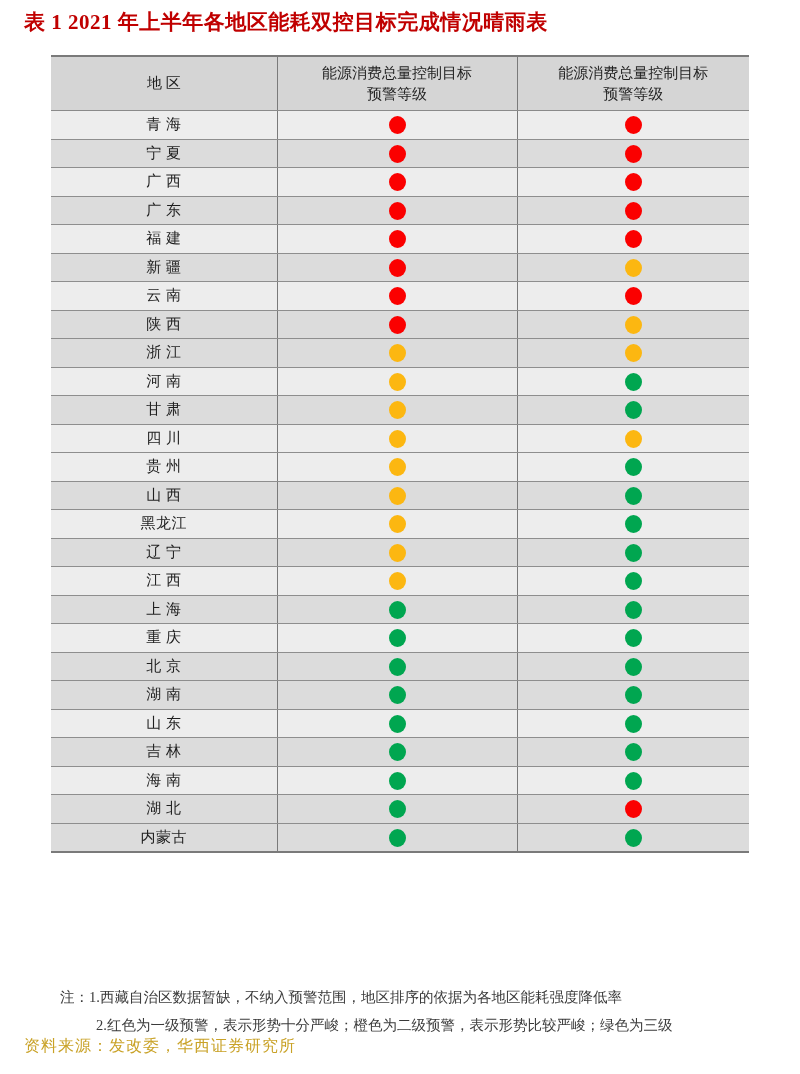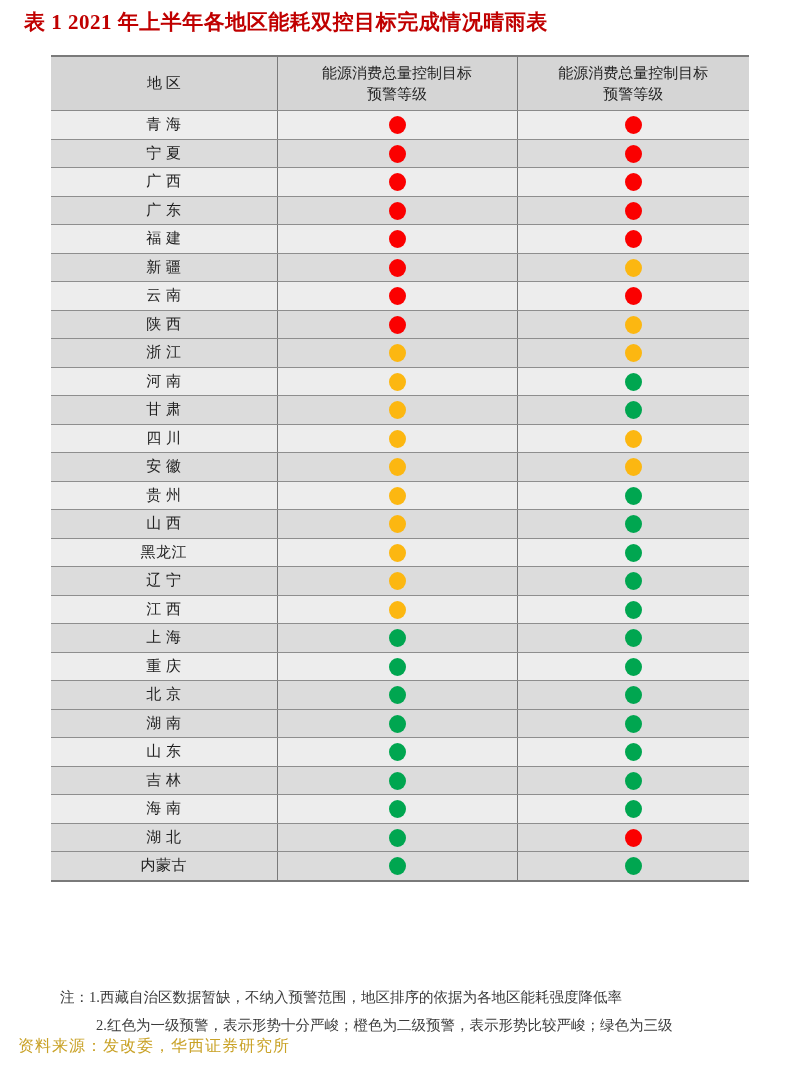--- a/index.html
+++ b/index.html
@@ -119,21 +119,21 @@
   #notes .note-indent {
     padding-left: 36px;
   }
   #notes .note-label {
     display: inline-block;
   }
 
   
   #source {
     position: absolute;
-    left: 18px;
+    left: 24px;
     top: 1036px;
     font-size: 16px;
     color: #c9a227;
     font-family: "Liberation Serif", "DejaVu Serif", serif;
     letter-spacing: 1px;
     white-space: nowrap;
   }
 </style>
 </head>
 <body>
@@ -216,25 +216,20 @@
       <tr class="even">
         <td><span class="region-name">甘  肃</span></td>
         <td class="col-div"><span class="dot orange" style="background: rgb(252, 183, 17);"></span></td>
         <td class="col-div"><span class="dot green" style="background: rgb(0, 166, 80);"></span></td>
       </tr>
       <tr class="odd">
         <td><span class="region-name">四  川</span></td>
         <td class="col-div"><span class="dot orange" style="background: rgb(252, 183, 17);"></span></td>
         <td class="col-div"><span class="dot orange" style="background: rgb(252, 183, 17);"></span></td>
       </tr>
-      <tr class="even">
-        <td><span class="region-name">安  徽</span></td>
-        <td class="col-div"><span class="dot orange" style="background: rgb(252, 183, 17);"></span></td>
-        <td class="col-div"><span class="dot orange" style="background: rgb(252, 183, 17);"></span></td>
-      </tr>
       <tr class="odd">
         <td><span class="region-name">贵  州</span></td>
         <td class="col-div"><span class="dot orange" style="background: rgb(252, 183, 17);"></span></td>
         <td class="col-div"><span class="dot green" style="background: rgb(0, 166, 80);"></span></td>
       </tr>
       <tr class="even">
         <td><span class="region-name">山  西</span></td>
         <td class="col-div"><span class="dot orange" style="background: rgb(252, 183, 17);"></span></td>
         <td class="col-div"><span class="dot green" style="background: rgb(0, 166, 80);"></span></td>
       </tr>

